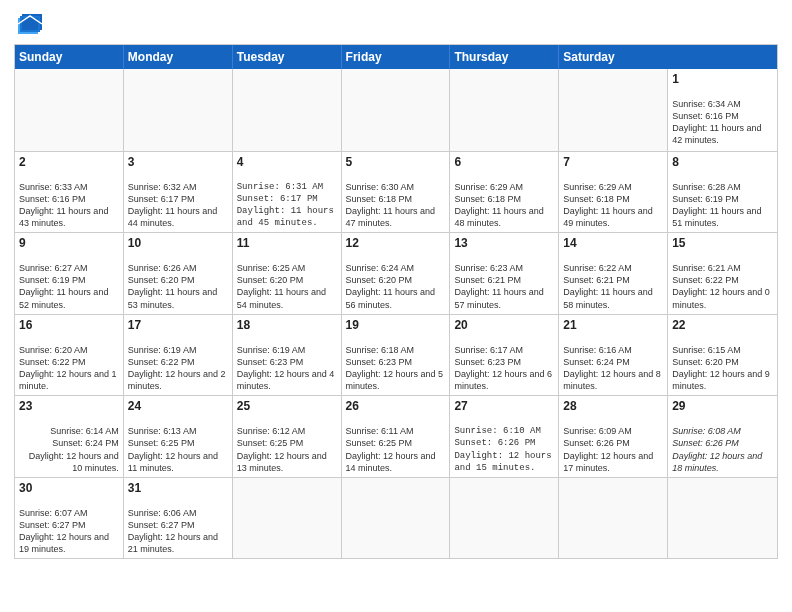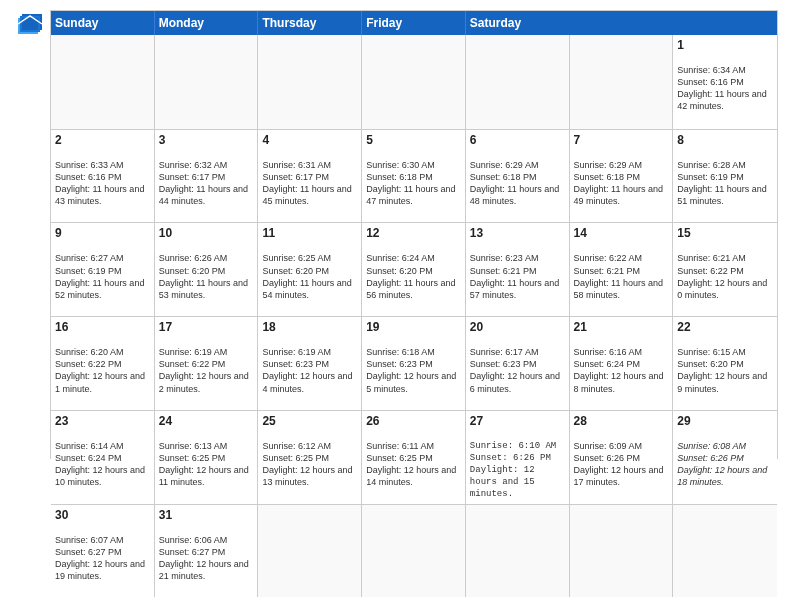--- a/index.html
+++ b/index.html
@@ -7,21 +7,21 @@
       font-family: Arial, sans-serif;
       background: #fff;
       width: 792px;
       height: 612px;
       overflow: hidden;
     }
     .page {
       width: 792px;
       height: 485px;
       display: flex;
-      flex-direction: row;
+      flex-direction: column;
       padding: 10px 14px 26px 14px;
     }
     .header {
       display: flex;
       justify-content: space-between;
       align-items: flex-start;
       margin-bottom: 6px;
     }
     .logo {
       display: flex;
@@ -126,22 +126,23 @@
     <div class="title-block">
       <div class="month-title"></div>
       <div class="subtitle"></div>
     </div>
   </div>
 
   <div class="calendar">
     <div class="cal-header">
     <div class="cal-header-cell">Sunday</div>
         <div class="cal-header-cell">Monday</div>
+        <div class="cal-header-cell">Tuesday</div>
+        <div class="cal-header-cell">Friday</div>
         <div class="cal-header-cell">Thursday</div>
-        <div class="cal-header-cell">Friday</div>
         <div class="cal-header-cell">Saturday</div>
       </div>
     <div class="cal-body">
     <div class="cal-week">
           <div class="cal-cell empty"></div>
           <div class="cal-cell empty"></div>
           <div class="cal-cell empty"></div>
           <div class="cal-cell empty"></div>
           <div class="cal-cell empty"></div>
           <div class="cal-cell empty"></div>
@@ -160,21 +161,21 @@
 Daylight: 11 hours and 43 minutes.</div>
           </div>
           <div class="cal-cell">
             <div class="day-num">3</div>
             <div class="day-info" style="white-space: pre-line;">Sunrise: 6:32 AM
 Sunset: 6:17 PM
 Daylight: 11 hours and 44 minutes.</div>
           </div>
           <div class="cal-cell">
             <div class="day-num">4</div>
-            <div class="day-info" style="white-space: pre-line;">Sunrise: 6:31 AM
+            <div class="day-info" style="white-space: pre-line; font-family: Liberation Mono, monospace;">Sunrise: 6:31 AM
 Sunset: 6:17 PM
 Daylight: 11 hours and 45 minutes.</div>
           </div>
           <div class="cal-cell">
             <div class="day-num">5</div>
             <div class="day-info" style="white-space: pre-line;">Sunrise: 6:30 AM
 Sunset: 6:18 PM
 Daylight: 11 hours and 47 minutes.</div>
           </div>
           <div class="cal-cell">
@@ -280,21 +281,21 @@
           <div class="cal-cell">
             <div class="day-num">22</div>
             <div class="day-info" style="white-space: pre-line;">Sunrise: 6:15 AM
 Sunset: 6:20 PM
 Daylight: 12 hours and 9 minutes.</div>
           </div>
         </div>
         <div class="cal-week">
           <div class="cal-cell">
             <div class="day-num">23</div>
-            <div class="day-info" style="white-space: pre-line;">Sunrise: 6:14 AM
+            <div class="day-info" style="white-space: pre-line; text-align: right;">Sunrise: 6:14 AM
 Sunset: 6:24 PM
 Daylight: 12 hours and 10 minutes.</div>
           </div>
           <div class="cal-cell">
             <div class="day-num">24</div>
             <div class="day-info" style="white-space: pre-line;">Sunrise: 6:13 AM
 Sunset: 6:25 PM
 Daylight: 12 hours and 11 minutes.</div>
           </div>
           <div class="cal-cell">

